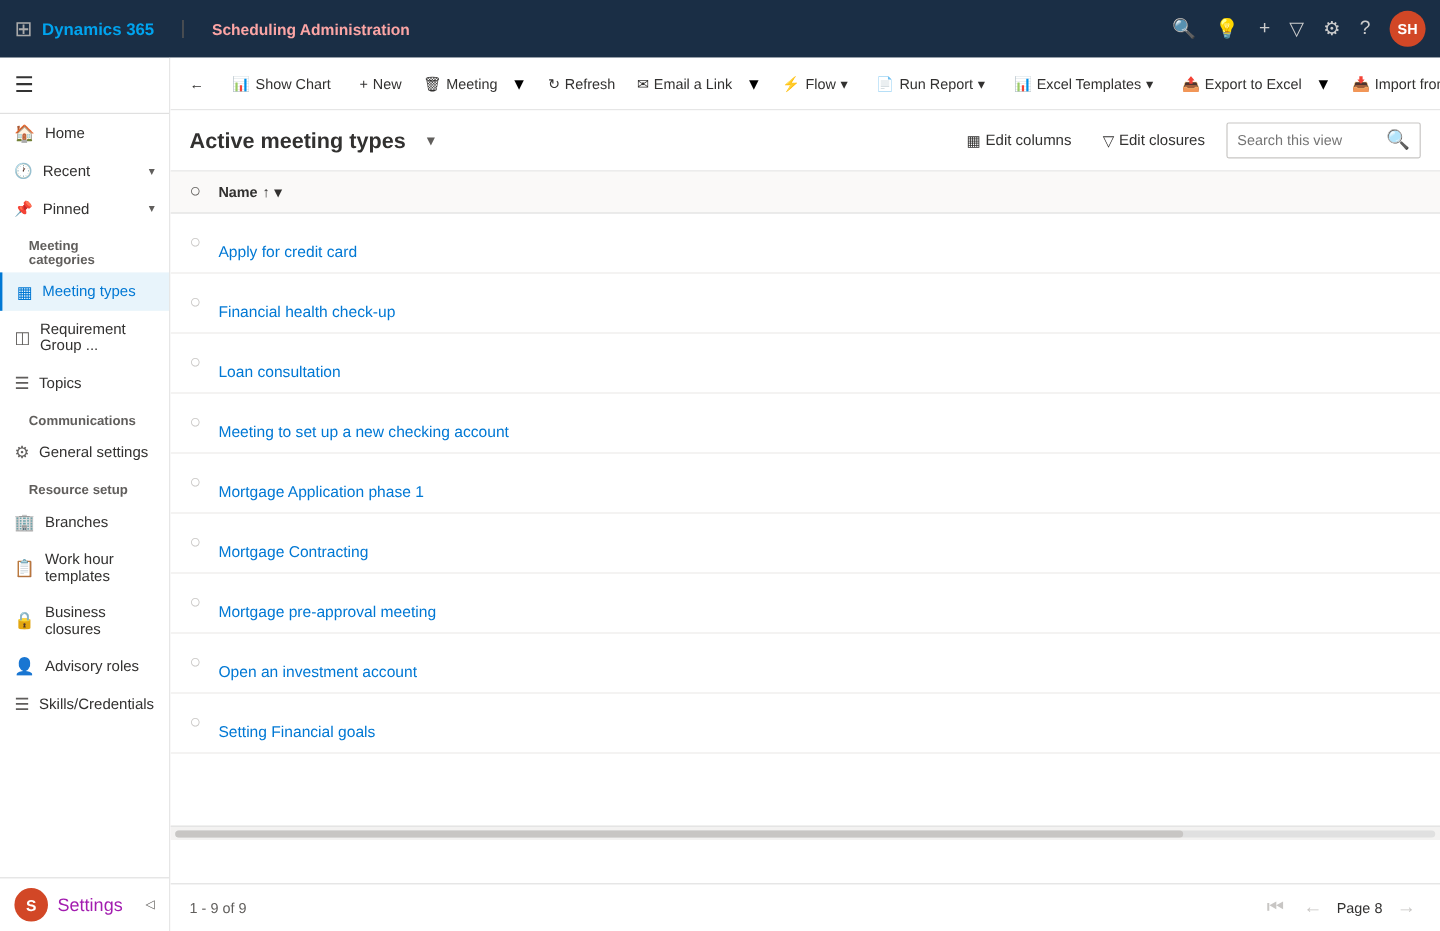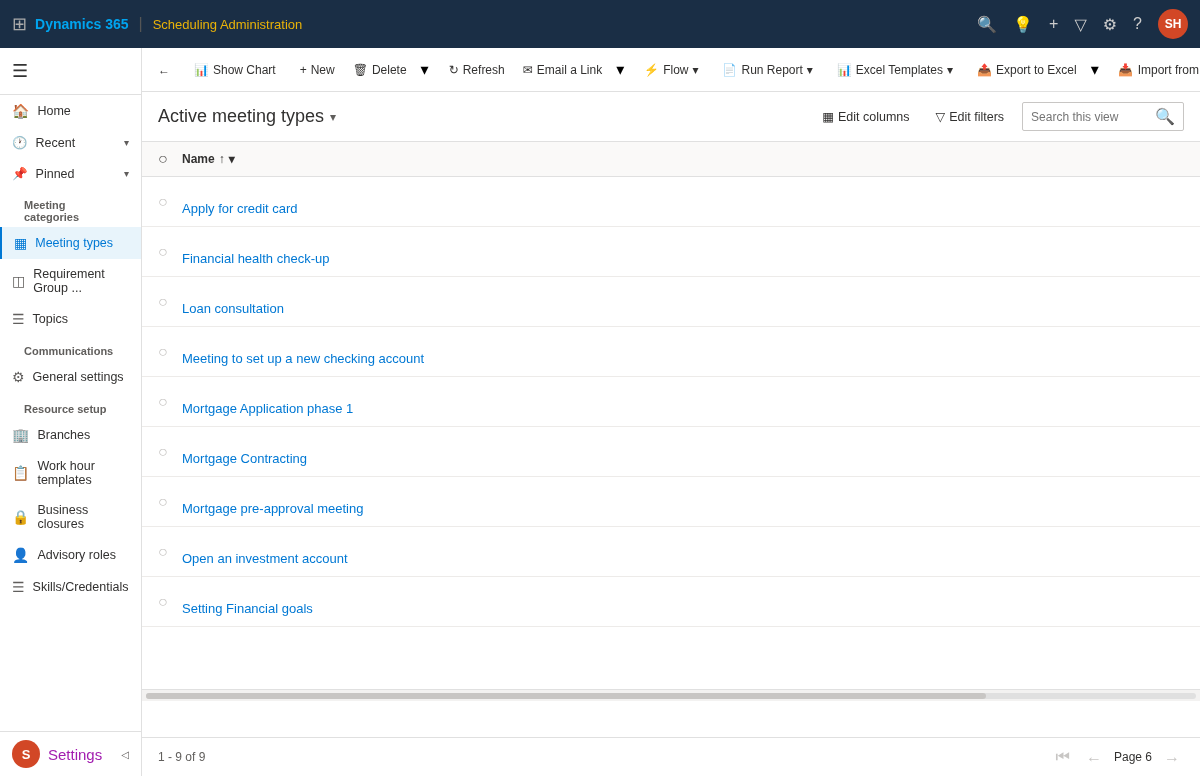--- a/index.html
+++ b/index.html
@@ -10,23 +10,23 @@
       background: #1a2e45;
       height: 48px;
       display: flex;
       align-items: center;
       padding: 0 12px;
       gap: 8px;
       flex-shrink: 0;
       color: white;
     }
     .top-nav .grid-icon { color: #aaa; font-size: 18px; cursor: pointer; }
-    .top-nav .app-name { display: flex; align-items: center; gap: 8px; }
+    .top-nav .app-name { display: flex; align-items: center; gap: 20px; }
     .top-nav .app-logo { color: #00a4ef; font-weight: bold; font-size: 14px; }
-    .top-nav .app-title { color: #eab308; font-size: 13px; }
+    .top-nav .app-title { color: #fca5a5; font-size: 13px; font-weight: bold; }
     .top-nav .separator { color: #555; margin: 0 2px; }
     .top-nav .nav-icons { margin-left: auto; display: flex; align-items: center; gap: 16px; color: #ccc; font-size: 16px; }
     .top-nav .avatar {
       width: 30px; height: 30px; border-radius: 50%;
       background: #d24726; color: white; display: flex; align-items: center; justify-content: center;
       font-size: 12px; font-weight: bold;
     }
 
     
     .main-layout { display: flex; flex: 1; overflow: hidden; }
@@ -98,21 +98,21 @@
     .toolbar-dropdown { display: flex; align-items: center; padding: 5px 4px; cursor: pointer; border-radius: 2px; }
 
     
     .content-header {
       background: #fff;
       padding: 10px 16px;
       border-bottom: 1px solid #e0e0e0;
       display: flex; align-items: center; justify-content: space-between;
       flex-shrink: 0;
     }
-    .view-title { display: flex; align-items: center; gap: 6px; font-size: 18px; font-weight: 400; color: #323130; }
+    .view-title { display: flex; align-items: center; gap: 18px; font-size: 18px; font-weight: 700; color: #323130; }
     .view-title .dropdown-arrow { font-size: 12px; color: #605e5c; cursor: pointer; }
     .header-actions { display: flex; align-items: center; gap: 10px; }
     .header-action-btn {
       display: flex; align-items: center; gap: 4px;
       font-size: 12.5px; color: #323130; cursor: pointer; padding: 4px 8px;
       border: none; background: transparent; border-radius: 2px;
     }
     .search-box {
       display: flex; align-items: center;
       border: 1px solid #c8c6c4; border-radius: 2px;
@@ -275,21 +275,21 @@
         <span>📊</span>
         <span>Show Chart</span>
       </button>
       <div class="toolbar-divider"></div>
       <button class="toolbar-btn">
         <span>+</span>
         <span>New</span>
       </button>
       <button class="toolbar-btn">
         <span>🗑</span>
-        <span>Delete</span>
+        <span>Meeting</span>
       </button>
       <div class="toolbar-dropdown">
         <span>▾</span>
       </div>
       <div class="toolbar-divider"></div>
       <button class="toolbar-btn">
         <span>↻</span>
         <span>Refresh</span>
       </button>
       <button class="toolbar-btn">
@@ -340,21 +340,21 @@
         <span>Active meeting types</span>
         <span class="dropdown-arrow">▾</span>
       </div>
       <div class="header-actions">
         <button class="header-action-btn">
           <span>▦</span>
           <span>Edit columns</span>
         </button>
         <button class="header-action-btn">
           <span>▽</span>
-          <span>Edit filters</span>
+          <span>Edit closures</span>
         </button>
         <div class="search-box">
           <input type="text" placeholder="Search this view" style="">
           <span>🔍</span>
         </div>
       </div>
     </div>
 
     <div class="list-header">
       <div class="checkbox">
@@ -428,19 +428,19 @@
       <div class="scrollbar-track">
         <div class="scrollbar-thumb"></div>
       </div>
     </div>
 
     <div class="list-footer">
       <span class="footer-info">1 - 9 of 9</span>
       <div class="footer-paging">
         <span class="page-btn disabled">⏮</span>
         <span class="page-btn disabled">←</span>
-        <span>Page 6</span>
+        <span>Page 8</span>
         <span class="page-btn disabled">→</span>
       </div>
     </div>
 
   </div>
 </div>
 
 </body></html>

